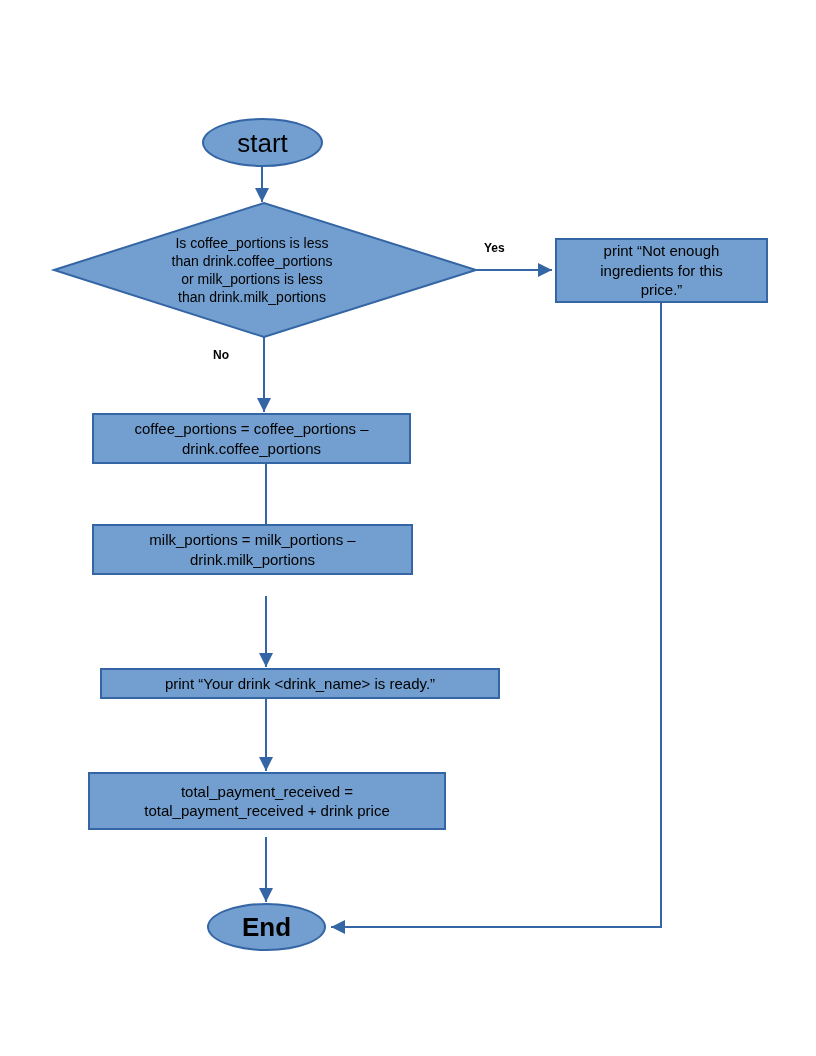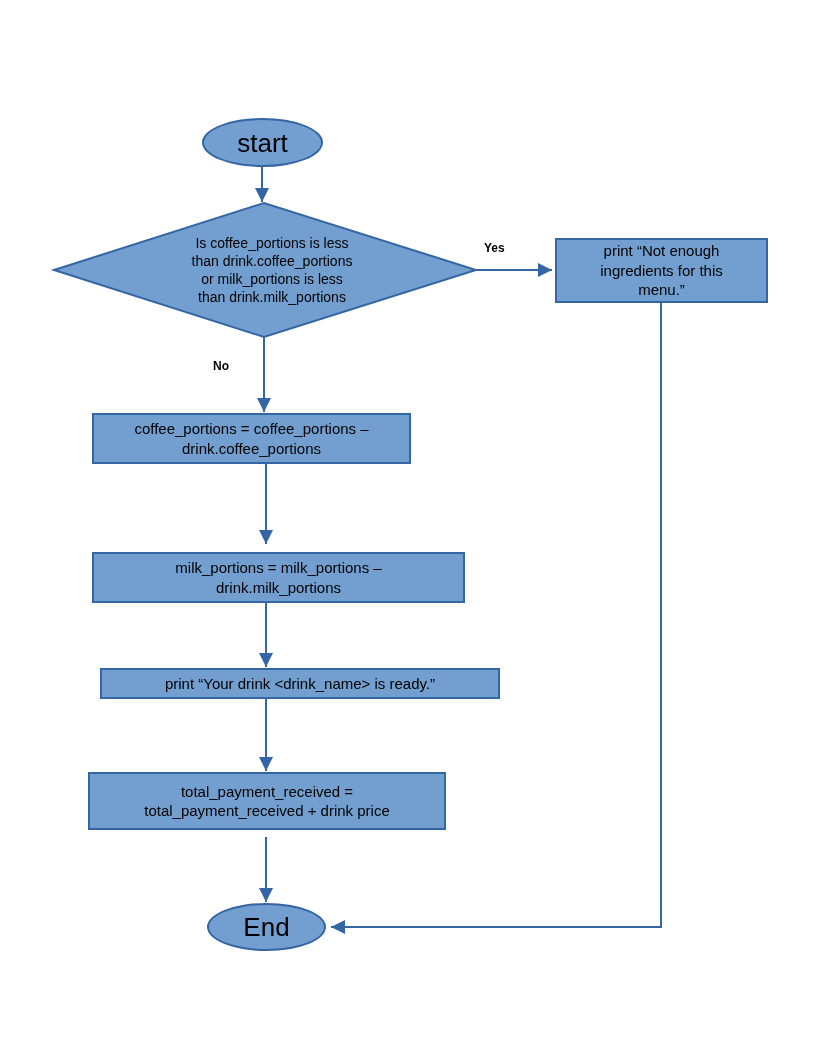--- a/index.html
+++ b/index.html
@@ -59,52 +59,52 @@
     <line class="wire" x1="266" y1="596" x2="266" y2="667" marker-end="url(#arrow)"></line>
     <line class="wire" x1="266" y1="699" x2="266" y2="771" marker-end="url(#arrow)"></line>
     <line class="wire" x1="266" y1="837" x2="266" y2="902" marker-end="url(#arrow)"></line>
     <polyline class="wire" points="661,303 661,927 331,927" marker-end="url(#arrow)"></polyline>
   </svg>
 
   <div class="shape ellipse" style="left:202px;top:118px;width:121px;height:49px;">
     <div class="tl">start</div>
   </div>
 
-  <div class="textblock" style="left:102px;top:226px;width:340px;height:88px;">
+  <div class="textblock" style="left:82px;top:226px;width:340px;height:88px;">
     <div class="tl">Is coffee_portions is less</div>
     <div class="tl">than drink.coffee_portions</div>
     <div class="tl">or milk_portions is less</div>
     <div class="tl">than drink.milk_portions</div>
   </div>
 
   <div class="edge-label" style="left:484px;top:237px;">Yes</div>
-  <div class="edge-label" style="left:213px;top:355px;">No</div>
+  <div class="edge-label" style="left:213px;top:344px;">No</div>
 
   <div class="shape process" style="left:555px;top:238px;width:213px;height:65px;">
     <div class="tl">print “Not enough</div>
     <div class="tl">ingredients for this</div>
-    <div class="tl">menu.”</div>
+    <div class="tl">price.”</div>
   </div>
 
   <div class="shape process" style="left:92px;top:413px;width:319px;height:51px;">
     <div class="tl">coffee_portions = coffee_portions –</div>
     <div class="tl">drink.coffee_portions</div>
   </div>
 
-  <div class="shape process" style="left:92px;top:552px;width:373px;height:51px;">
+  <div class="shape process" style="left:92px;top:524px;width:321px;height:51px;">
     <div class="tl">milk_portions = milk_portions –</div>
     <div class="tl">drink.milk_portions</div>
   </div>
 
   <div class="shape process" style="left:100px;top:668px;width:400px;height:31px;">
     <div class="tl">print “Your drink &lt;drink_name&gt; is ready.”</div>
   </div>
 
   <div class="shape process" style="left:88px;top:772px;width:358px;height:58px;">
     <div class="tl">total_payment_received =</div>
     <div class="tl">total_payment_received + drink price</div>
   </div>
 
-  <div class="shape ellipse" style="left:207px;top:903px;width:119px;height:48px;">
+  <div class="shape ellipse" style="left:207px;top:903px;width:119px;height:48px;font-weight:bold;">
     <div class="tl">End</div>
   </div>
 
 </div>
 
 </body></html>

